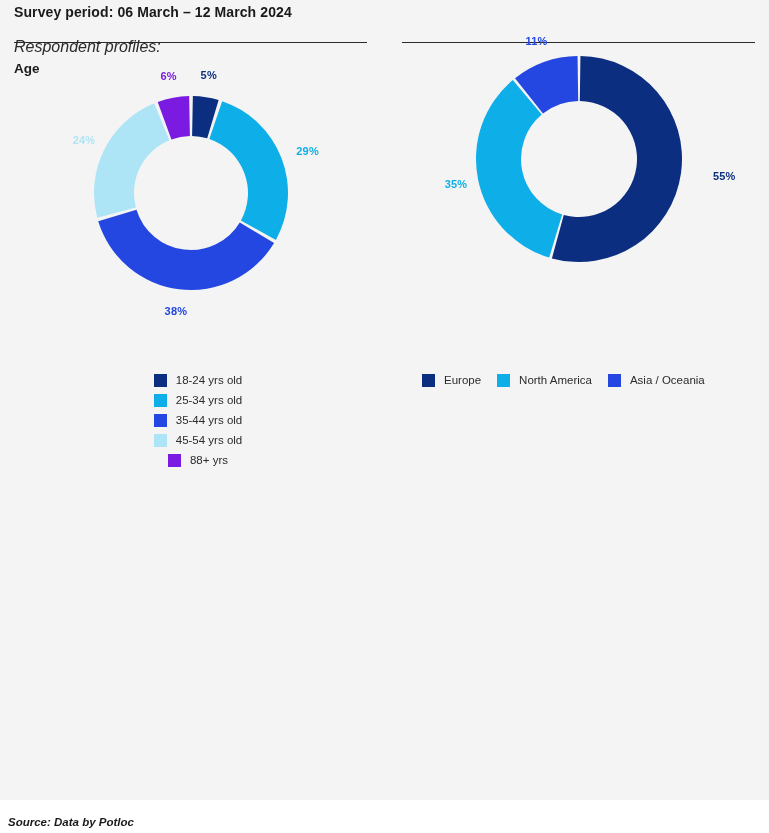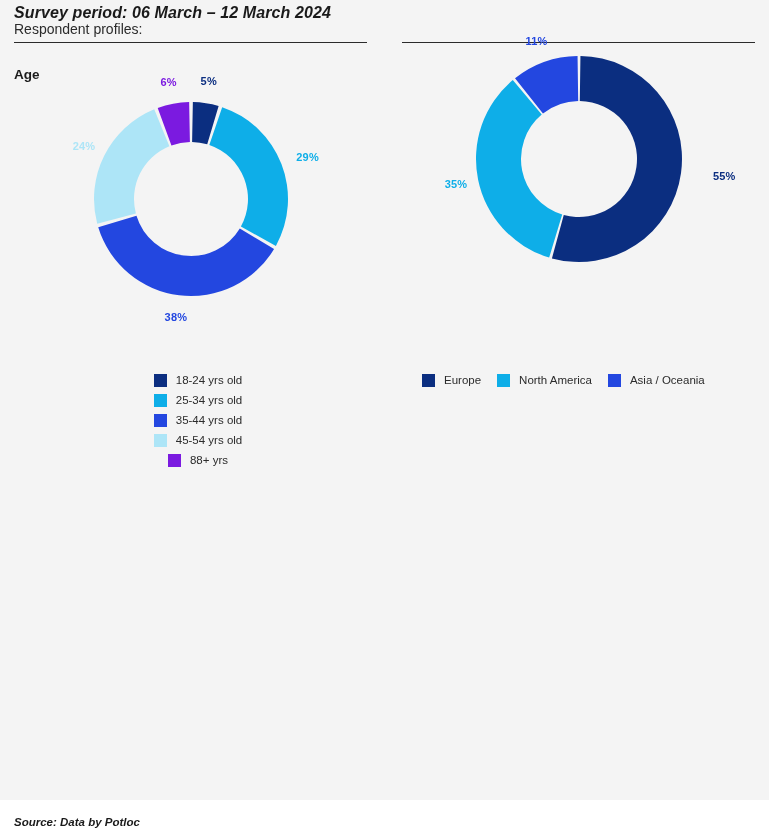--- a/index.html
+++ b/index.html
@@ -29,50 +29,50 @@
     height: 800px;
     background: #f4f4f4;
   }
   .survey-header {
     position: absolute;
     left: 14px;
     top: 5px;
     width: 740px;
   }
   .survey-period {
-    font-size: 16px;
-    font-weight: bold;
-    font-style: italic;
+    font-size: 14px;
+    font-weight: bold;
     color: #1a1a1a;
     letter-spacing: 0.1px;
     line-height: 15px;
     white-space: nowrap;
   }
   .respondent-profiles {
-    font-size: 14px;
+    font-size: 16px;
+    font-style: italic;
     color: #2b2b2b;
     line-height: 16px;
-    margin-top: 1px;
+    margin-top: 19px;
     white-space: nowrap;
   }
 
   
   .panel {
     position: absolute;
   }
   .panel-rule {
     height: 1px;
     background: #2b2b2b;
     width: 100%;
   }
   .panel-title {
     font-size: 13.5px;
     font-weight: bold;
     color: #1a1a1a;
-    margin-top: 23px;
+    margin-top: 17px;
     line-height: 17px;
     white-space: nowrap;
   }
 
   #panel-age     { left: 14px;  top: 42px;  width: 353px; }
   #panel-region  { left: 402px; top: 42px;  width: 353px; }
   #panel-assets  { left: 14px;  top: 406px; width: 353px; }
 
   .chart-area {
     position: relative;
@@ -128,21 +128,21 @@
   }
   #legend-region {
     position: absolute;
     left: 20px;
     top: 332px;
     width: 350px;
   }
 
   .source-note {
     position: absolute;
-    left: 14px;
+    left: 8px;
     top: 816px;
     font-size: 11.5px;
     font-weight: bold;
     font-style: italic;
     color: #1a1a1a;
     white-space: nowrap;
   }
 </style>
 </head>
 <body>

